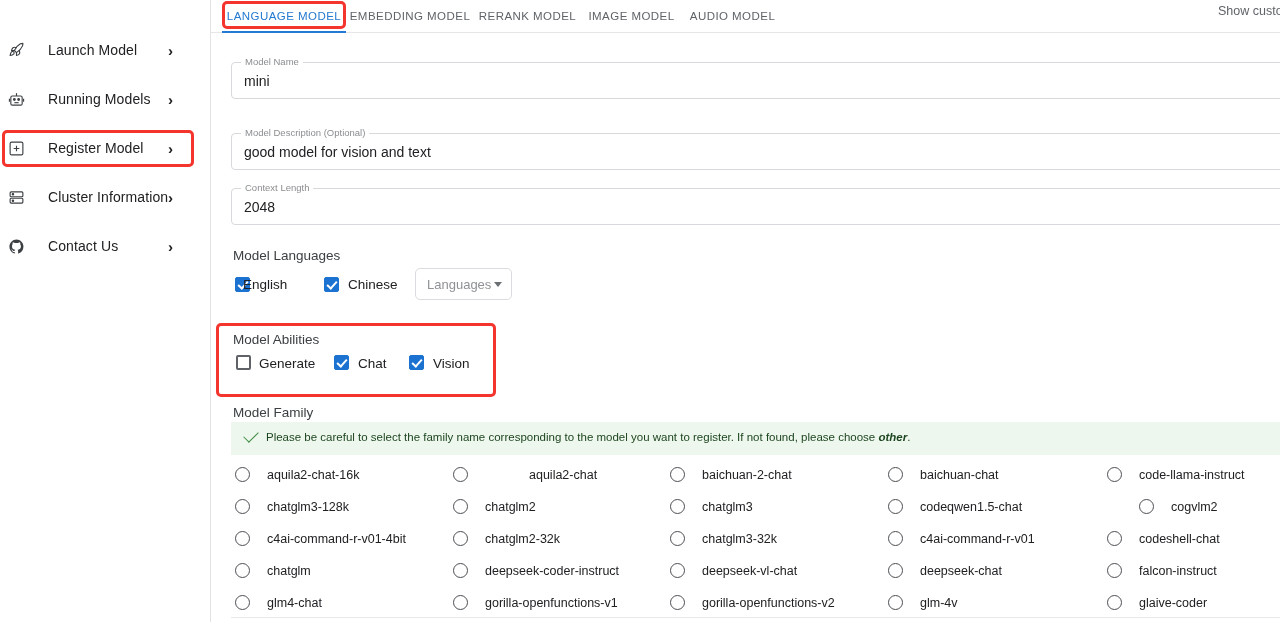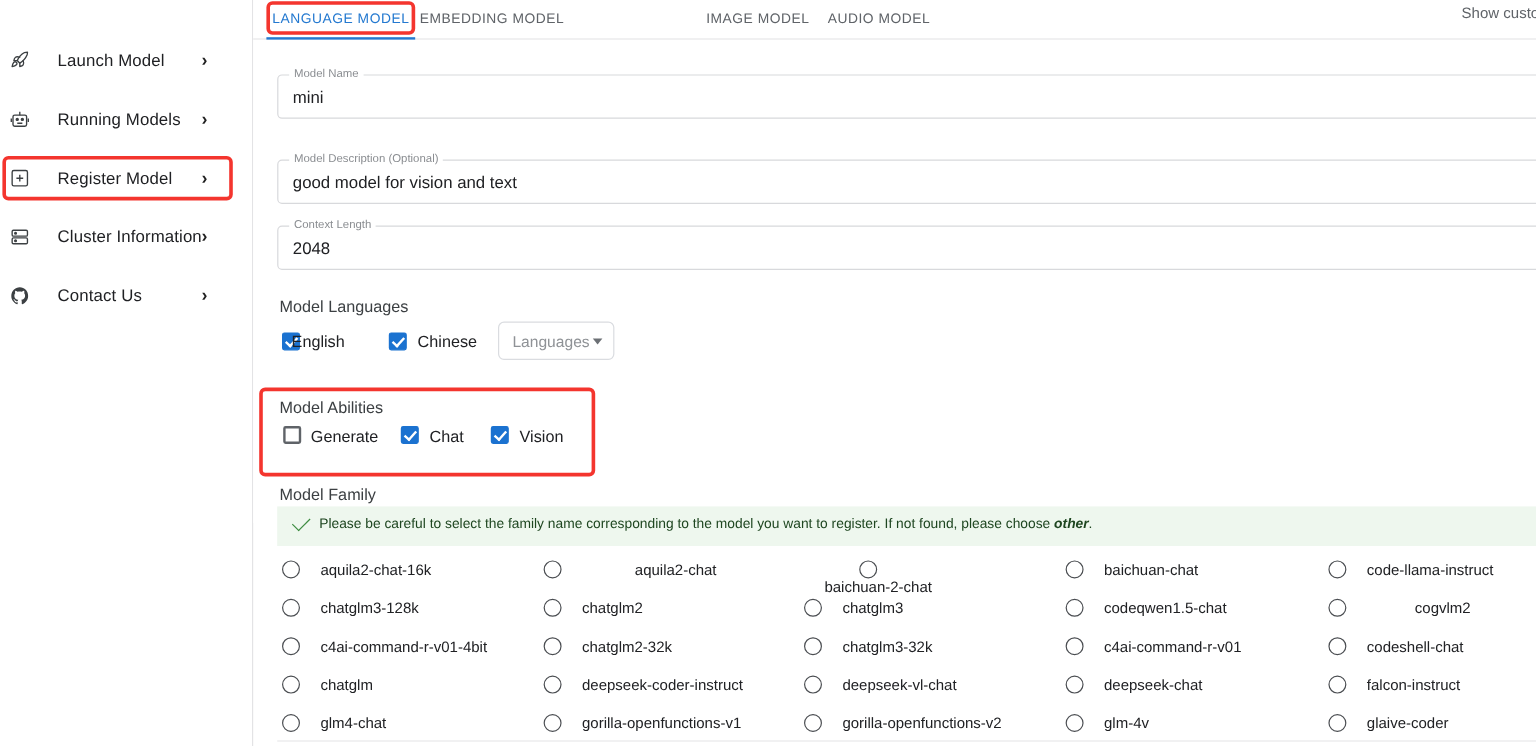--- a/index.html
+++ b/index.html
@@ -252,20 +252,21 @@
     </div>
   </nav>
 
   <div class="redbox" style="left:2px; top:130px; width:192px; height:37px;"></div>
 
   <main id="content">
 
     <div id="tabbar">
       <div class="tab active" style="left:11px; width:124px;">LANGUAGE MODEL</div>
       <div class="tab" style="left:135px; width:128px;">EMBEDDING MODEL</div>
+      <div class="tab" style="left:263px; width:107px;">RERANK MODEL</div>
       <div class="tab" style="left:370px; width:101px;">IMAGE MODEL</div>
       <div class="tab" style="left:471px; width:101px;">AUDIO MODEL</div>
       <div id="tab-underline" style="left:11px; width:124px;"></div>
       <div id="show-json">Show custom json config used b</div>
     </div>
 
     <div class="redbox" style="left:11px; top:1px; width:124px; height:28px;"></div>
 
     <div class="field" style="left:20px; top:62px; width:1070px;">
       <span class="field-legend">Model Name</span>
@@ -317,21 +318,21 @@
 
     <div id="radio-grid">
         <div class="radio-item" style="left: 24px; top: 467px;">
           <span class="radio-dot"></span>
           <span class="radio-label">aquila2-chat-16k</span>
         </div>
         <div class="radio-item" style="left: 242px; top: 467px; gap: 44px;">
           <span class="radio-dot"></span>
           <span class="radio-label">aquila2-chat</span>
         </div>
-        <div class="radio-item" style="left: 459px; top: 467px; flex-direction: column;">
+        <div class="radio-item" style="left: 459px; top: 467px;">
           <span class="radio-dot"></span>
           <span class="radio-label">baichuan-2-chat</span>
         </div>
         <div class="radio-item" style="left: 677px; top: 467px;">
           <span class="radio-dot"></span>
           <span class="radio-label">baichuan-chat</span>
         </div>
         <div class="radio-item" style="left: 896px; top: 467px;">
           <span class="radio-dot"></span>
           <span class="radio-label">code-llama-instruct</span>
@@ -345,21 +346,21 @@
           <span class="radio-label">chatglm2</span>
         </div>
         <div class="radio-item" style="left: 459px; top: 499px;">
           <span class="radio-dot"></span>
           <span class="radio-label">chatglm3</span>
         </div>
         <div class="radio-item" style="left: 677px; top: 499px;">
           <span class="radio-dot"></span>
           <span class="radio-label">codeqwen1.5-chat</span>
         </div>
-        <div class="radio-item" style="left: 896px; top: 499px; gap: 40px;">
+        <div class="radio-item" style="left: 928px; top: 499px;">
           <span class="radio-dot"></span>
           <span class="radio-label">cogvlm2</span>
         </div>
         <div class="radio-item" style="left: 24px; top: 531px;">
           <span class="radio-dot"></span>
           <span class="radio-label">c4ai-command-r-v01-4bit</span>
         </div>
         <div class="radio-item" style="left: 242px; top: 531px;">
           <span class="radio-dot"></span>
           <span class="radio-label">chatglm2-32k</span>

